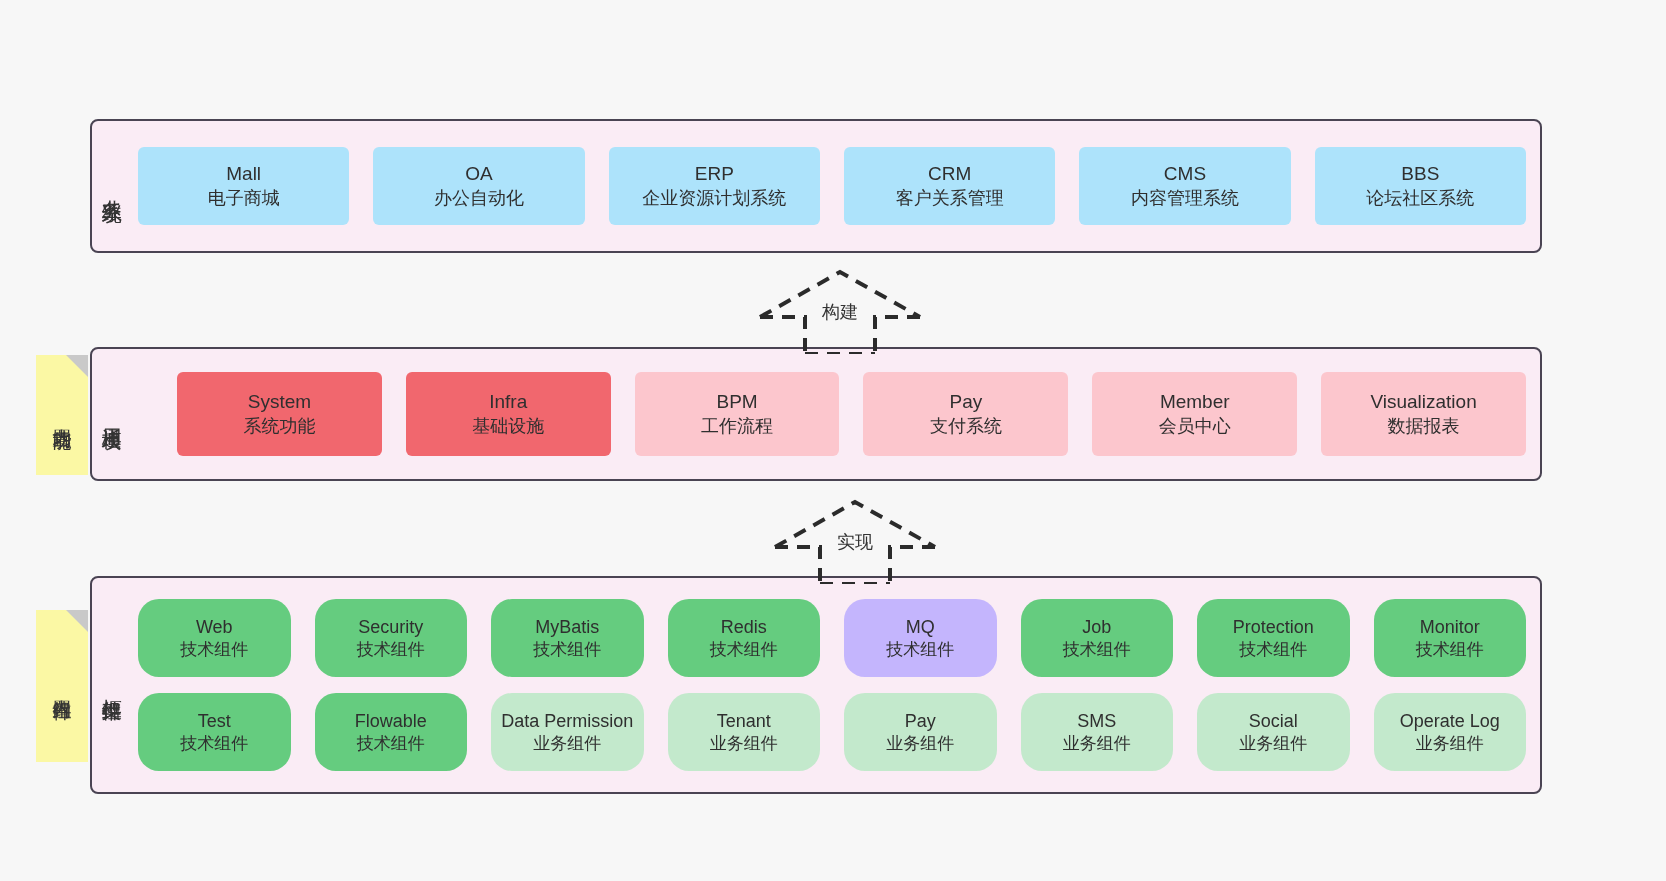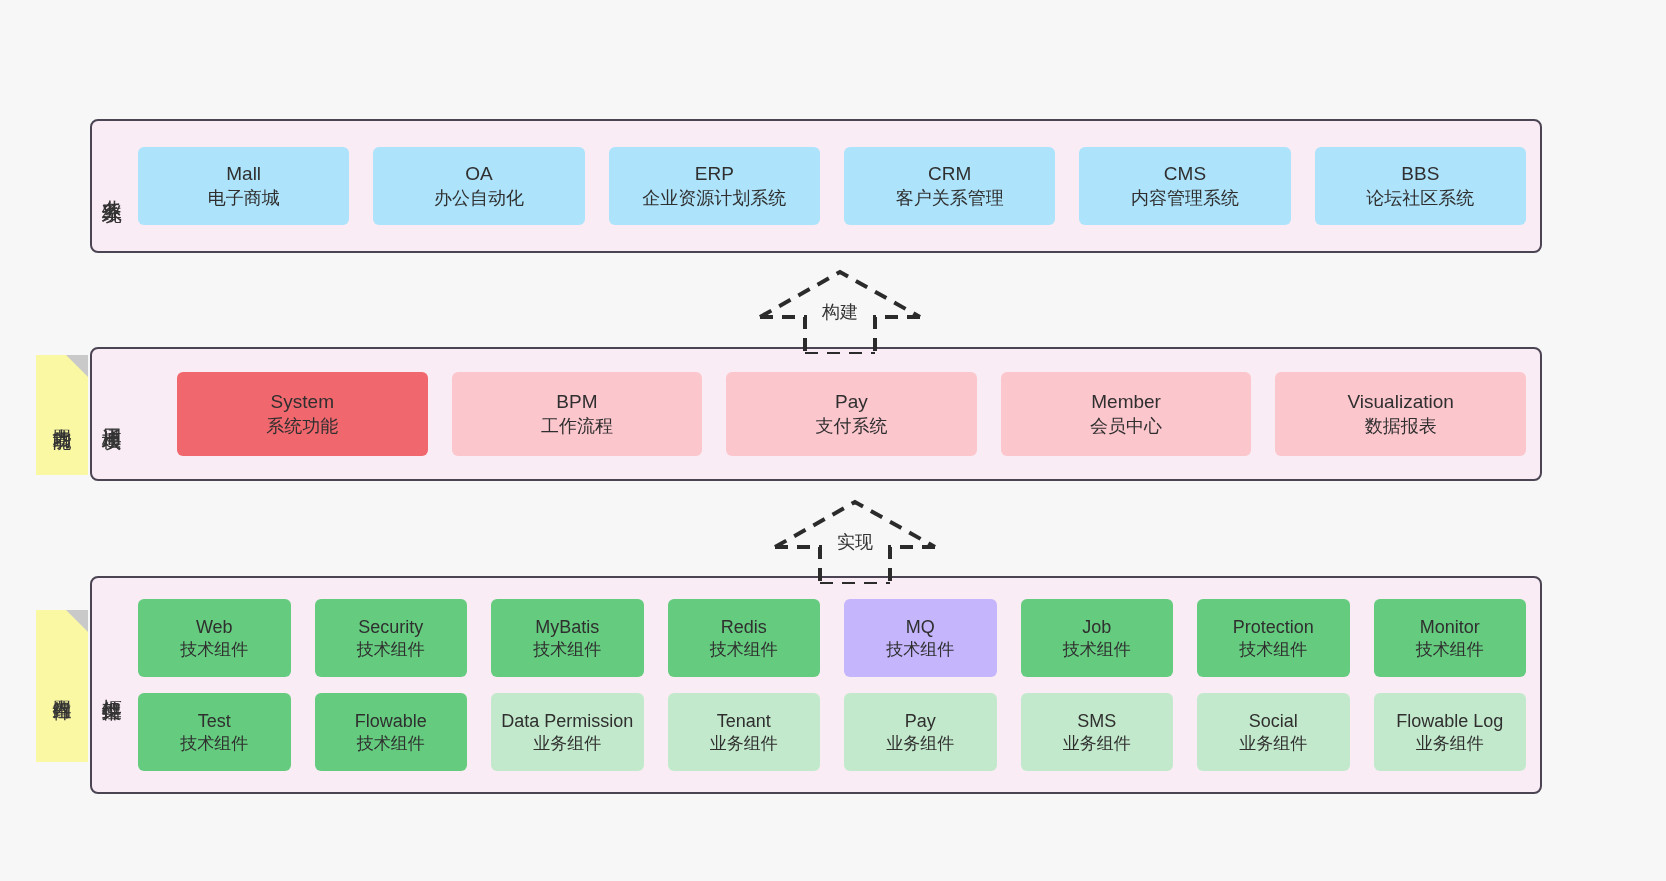--- a/index.html
+++ b/index.html
@@ -97,21 +97,21 @@
   #layer-common .card { height: 84px; }
 
   
   #layer-framework {
     left: 90px;
     top: 576px;
     width: 1452px;
     height: 218px;
   }
   #layer-framework .layer-body { gap: 16px; padding-top: 10px; padding-bottom: 10px; }
-  #layer-framework .card { height: 78px; }
+  #layer-framework .card { height: 78px; border-radius: 21px; }
   #layer-framework .card .en { font-size: 18px; }
   #layer-framework .card .cn { font-size: 17px; }
 
   
   .sticky {
     position: absolute;
     box-sizing: border-box;
     background: #fbf8a4;
     display: flex;
     align-items: center;
@@ -210,20 +210,24 @@
   </div>
 
   <div class="layer" id="layer-common">
     <div class="layer-label">通用模块</div>
     <div class="layer-body">
       <div class="row">
         <div class="card" style="background:#f1676e">
           <span class="en">System</span>
           <span class="cn">系统功能</span>
         </div>
+        <div class="card" style="background:#f1676e">
+          <span class="en">Infra</span>
+          <span class="cn">基础设施</span>
+        </div>
         <div class="card" style="background:#fcc6cd">
           <span class="en">BPM</span>
           <span class="cn">工作流程</span>
         </div>
         <div class="card" style="background:#fcc6cd">
           <span class="en">Pay</span>
           <span class="cn">支付系统</span>
         </div>
         <div class="card" style="background:#fcc6cd">
           <span class="en">Member</span>
@@ -314,21 +318,21 @@
         </div>
         <div class="card" style="background:#c3e9cc">
           <span class="en">SMS</span>
           <span class="cn">业务组件</span>
         </div>
         <div class="card" style="background:#c3e9cc">
           <span class="en">Social</span>
           <span class="cn">业务组件</span>
         </div>
         <div class="card" style="background:#c3e9cc">
-          <span class="en">Flowable Log</span>
+          <span class="en">Operate Log</span>
           <span class="cn">业务组件</span>
         </div>
       </div>
 
     </div>
   </div>
 
 </div>
 
 </body></html>

